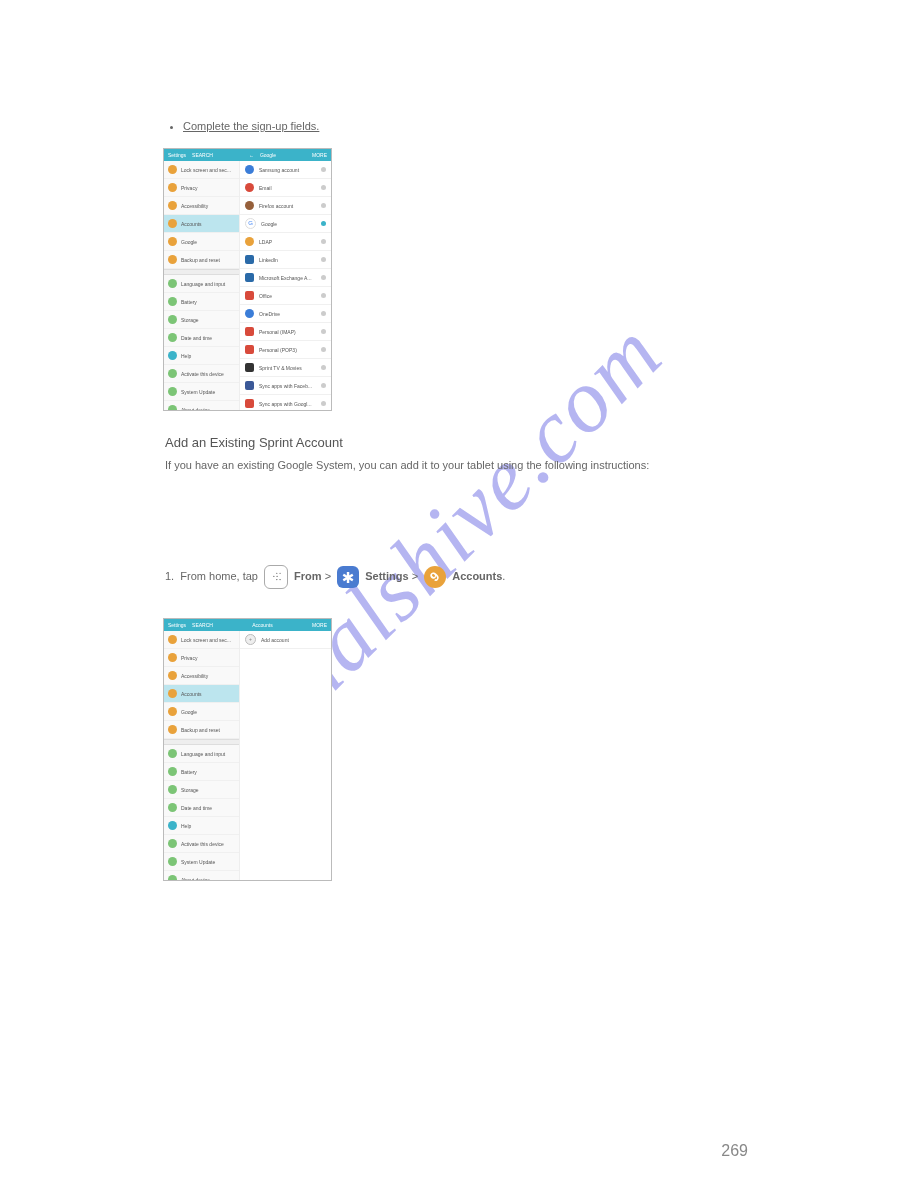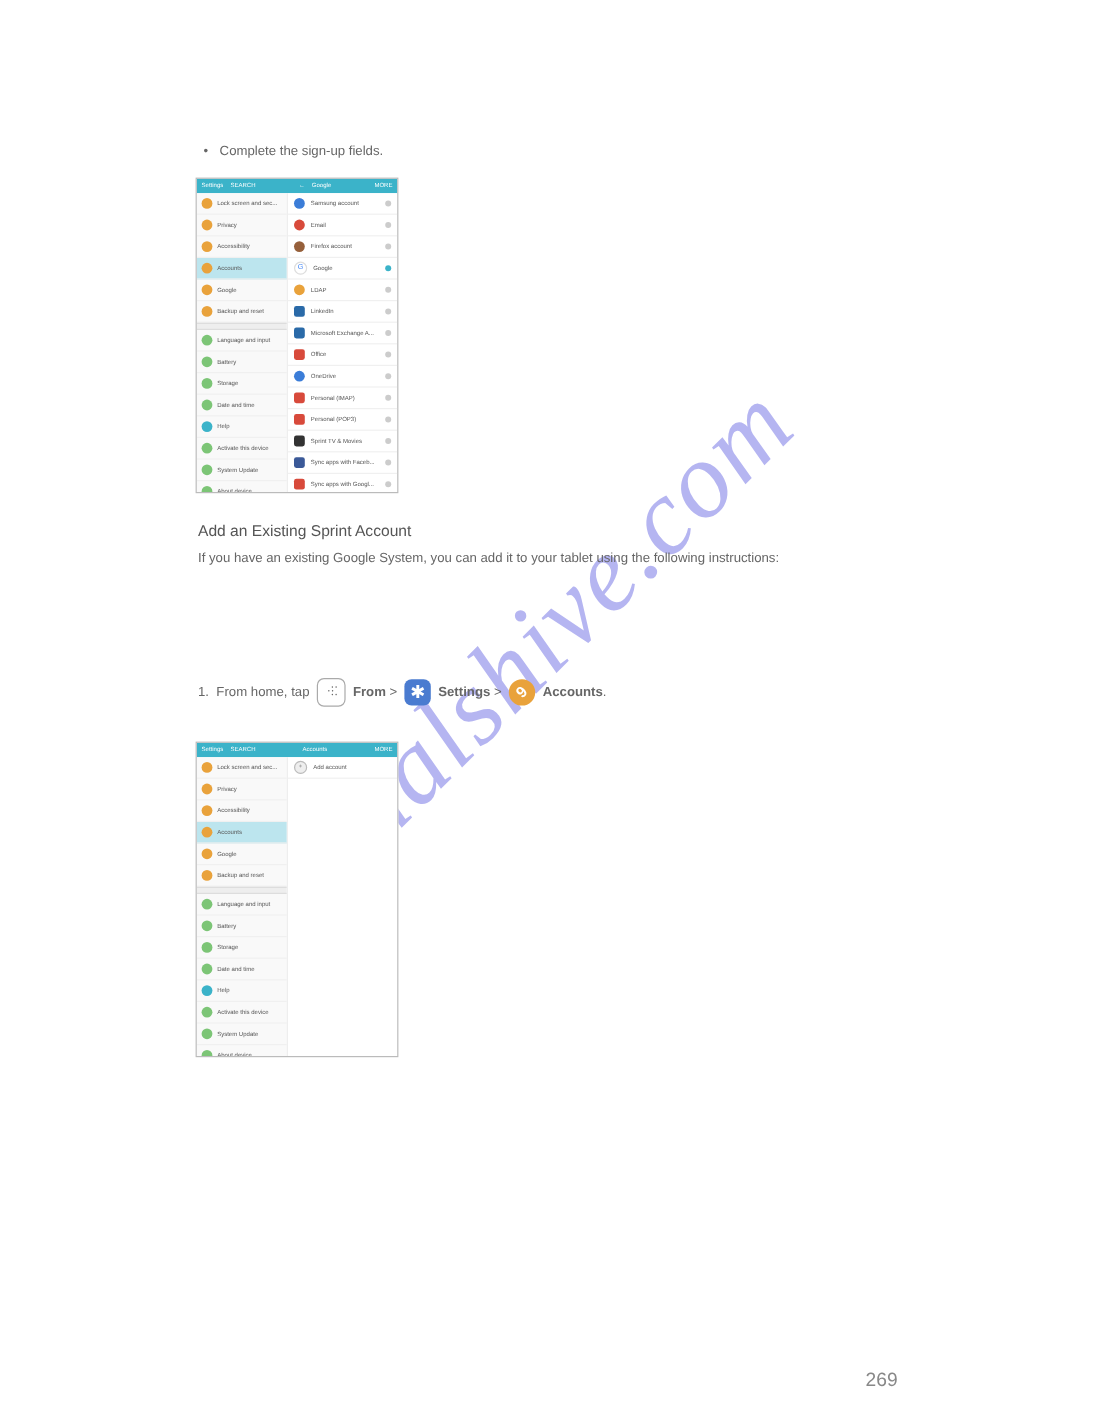--- a/index.html
+++ b/index.html
@@ -127,21 +127,21 @@
   .s-icon { width:9px;height:9px;border-radius:50%; flex:none; }
   .m-item {
     display:flex; align-items:center; height:17px;
     padding:0 5px; gap:5px; border-bottom:1px solid #f0f0f0;
   }
   .m-icon { width:9px;height:9px;border-radius:2px; flex:none; }
   .m-dot { width:5px;height:5px;border-radius:50%;background:#ccc; flex:none; }
   .m-dot.blue { background:#3bb3c9; }
   .sidebar-wrap { overflow-y:hidden; }
 
-  ul.bullets { margin:4px 0 0 0; padding-left:18px; }
+  ul.bullets { margin:4px 0 0 0; padding-left:18px;text-decoration:underline; }
   ul.bullets li { margin-bottom:3px; list-style:disc; }
 </style>
 </head>
 <body>
 
 <div class="page">
   <div class="watermark">manualshive.com</div>
 
   <div class="body-text" style="top:115px;">
     <ul class="bullets">

